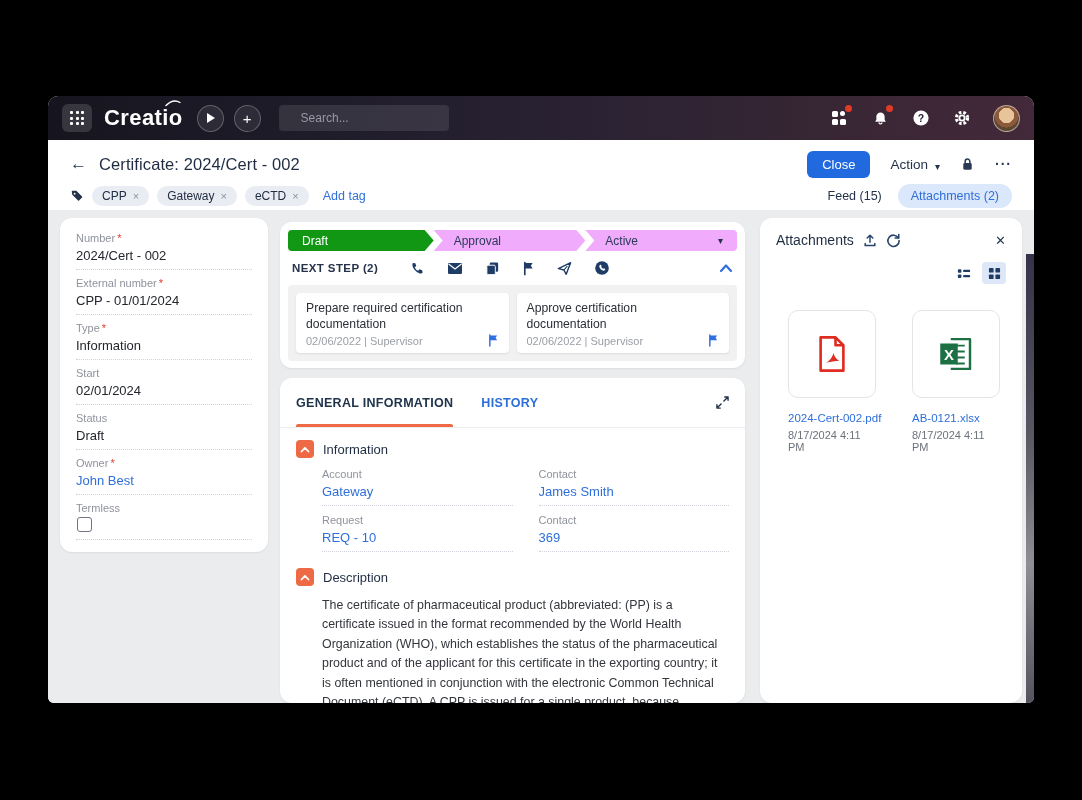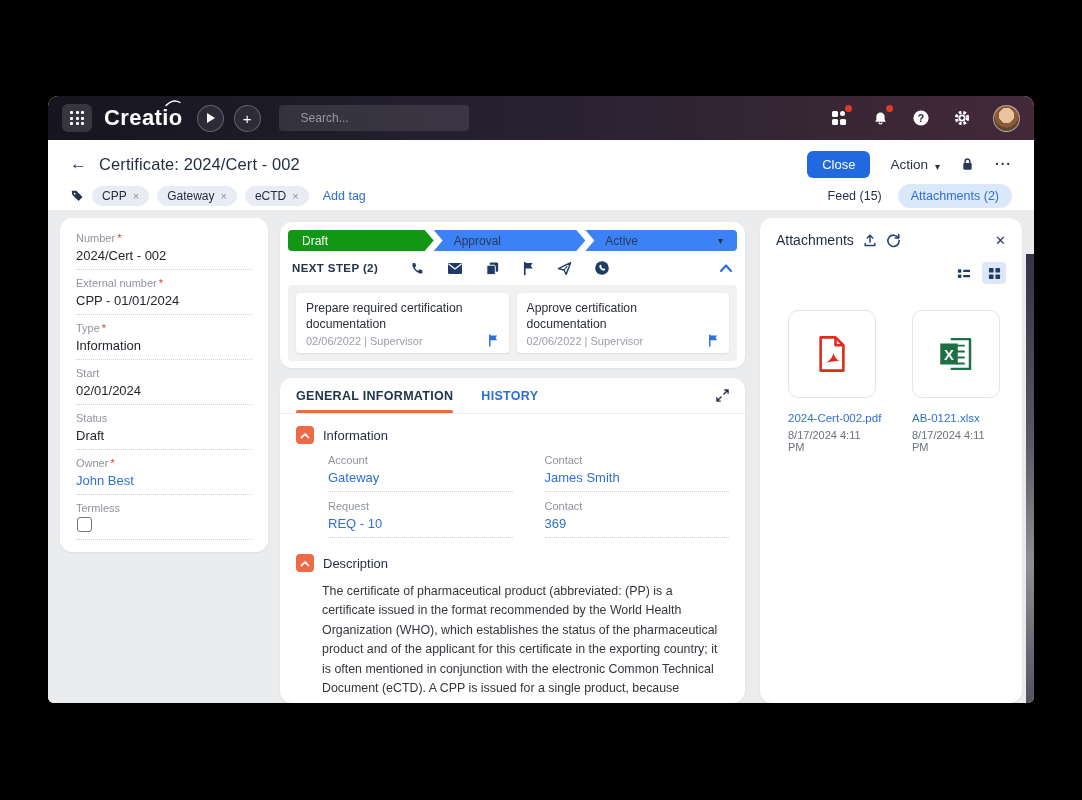--- a/index.html
+++ b/index.html
@@ -17,21 +17,21 @@
   .apps-btn { width:30px; height:28px; border:none; border-radius:6px; background:rgba(255,255,255,.14);
     display:grid; grid-template-columns:repeat(3,3px); grid-template-rows:repeat(3,3px); gap:2.5px;
     place-content:center; cursor:pointer; margin-right:12px; }
   .apps-btn i { width:3px; height:3px; background:#fff; border-radius:1px; }
   .logo { position:relative; font-size:22px; font-weight:600; letter-spacing:.4px; color:#fff; margin-right:14px;text-align:right; }
   .logo svg { position:absolute; right:2px; top:-5px; }
   .nav-circle { width:27px; height:27px; border-radius:50%; border:1px solid rgba(255,255,255,.25);
     background:rgba(255,255,255,.08); color:#fff; display:flex; align-items:center; justify-content:center;
     margin-right:10px; cursor:pointer; font-size:15px; line-height:1; }
   .play-tri { width:0; height:0; border-left:8px solid #fff; border-top:5px solid transparent; border-bottom:5px solid transparent; margin-left:2px; }
-  .search { width:190px; height:26px; background:rgba(255,255,255,.10); border-radius:4px;
+  .search { width:170px; height:26px; background:rgba(255,255,255,.10); border-radius:4px;
     display:flex; align-items:center; padding:0 16px; gap:6px; margin-left:8px; }
   .search input { flex:1; background:transparent; border:none; outline:none; color:#e7e5ec; font-size:12px; font-family:"Liberation Sans",sans-serif; }
   .search input::placeholder { color:#9a97a6; }
   .nav-right { margin-left:auto; display:flex; align-items:center; gap:21px; }
   .nav-ic { position:relative; background:none; border:none; color:#fff; cursor:pointer; display:flex; align-items:center; justify-content:center; width:20px; height:20px; }
   .red-dot { position:absolute; top:-3px; right:-3px; width:7px; height:7px; border-radius:50%; background:#e03b24; }
   .ws-grid { display:grid; grid-template-columns:6px 6px; grid-template-rows:6px 6px; gap:2px; }
   .ws-grid i { background:#fff; border-radius:1.5px; }
   .ws-grid i:nth-child(2){ border-radius:50%; width:5px; height:5px; }
   .avatar { width:27px; height:27px; border-radius:50%; border:1.5px solid rgba(255,255,255,.5);
@@ -72,54 +72,54 @@
   .fld-label { font-size:11px; color:#8f939c; display:block; margin-bottom:2px; }
   .fld.required .fld-label::after { content:"*"; color:#e23b2e; margin-left:2px; font-size:11px; }
   .fld-value { font-size:13px; color:#23262c; }
   .fld-value.link { color:#2e6fd9; cursor:pointer; }
   .checkbox { width:15px; height:15px; border:1.6px solid #6f7680; border-radius:3px; margin:3px 0 2px 1px; cursor:pointer; background:#fff; }
 
   
   .stage-card { left:232px; top:12px; width:465px; height:146px; padding:8px; }
   .stages { display:flex; height:21px; }
   .stage { flex:1; display:flex; align-items:center; font-size:12px; padding:0 14px; color:#2a3a55;
-    background:#3b82f6; cursor:pointer; }
+    background:#f0abfc; cursor:pointer; }
   .stage.s-first { background:#129714; color:#fff; border-radius:4px 0 0 4px;
     clip-path:polygon(0 0, calc(100% - 9px) 0, 100% 50%, calc(100% - 9px) 100%, 0 100%); }
   .stage.s-mid { clip-path:polygon(0 0, calc(100% - 9px) 0, 100% 50%, calc(100% - 9px) 100%, 0 100%, 9px 50%); padding-left:20px; }
   .stage.s-last { clip-path:polygon(0 0, 100% 0, 100% 100%, 0 100%, 9px 50%); border-radius:0 4px 4px 0;
     padding-left:20px; justify-content:space-between; }
   .stage .caret { font-size:10px; color:#25324a; }
   .nextstep-row { display:flex; align-items:center; height:34px; padding:0 4px; gap:22px; }
   .ns-label { font-size:11.5px; font-weight:700; letter-spacing:.4px; color:#25324a; margin-right:10px; }
   .ns-ic { background:none; border:none; cursor:pointer; color:#1f3c66; display:flex; align-items:center; }
   .ns-collapse { margin-left:auto; color:#2f6fe4; }
   .tasks-strip { background:#f1f1f2; border-radius:4px; padding:8px; display:flex; gap:8px; height:76px; }
   .task-card { background:#fff; border-radius:4px; width:50%; padding:8px 10px 6px; box-shadow:0 1px 2px rgba(30,35,50,.10);
     display:flex; flex-direction:column; cursor:pointer; }
   .task-title { font-size:12.2px; color:#2b2f36; line-height:1.3; }
   .task-foot { margin-top:auto; display:flex; align-items:center; justify-content:space-between; }
   .task-meta { font-size:11px; color:#9a9ea6; }
   .task-flag { color:#2f6fe4; display:flex; }
 
   
   .tab-card { left:232px; top:168px; width:465px; height:325px; overflow:hidden; }
-  .tabs { display:flex; align-items:center; height:36px; padding:0 16px; border-bottom:1px solid #ececee; gap:28px; }
+  .tabs { display:flex; align-items:center; height:50px; padding:0 16px; border-bottom:1px solid #ececee; gap:28px; }
   .tab { font-size:12.5px; font-weight:700; letter-spacing:.3px; cursor:pointer; color:#2d6fd9;
     height:100%; display:flex; align-items:center; position:relative; }
   .tab.active { color:#20344c; }
   .tab.active::after { content:""; position:absolute; left:0; right:0; bottom:0; height:3px; background:#ee6a45; border-radius:2px 2px 0 0; }
   .expand-btn { margin-left:auto; background:none; border:none; color:#25324a; cursor:pointer; display:flex; }
   .section { padding:12px 16px 4px; }
   .sec-head { display:flex; align-items:center; gap:9px; margin-bottom:10px; }
   .sec-chevron { width:18px; height:18px; border-radius:4px; background:#ee6a45; display:flex;
     align-items:center; justify-content:center; cursor:pointer; }
   .sec-title { font-size:13px; color:#1f2c42; }
   .info-grid { margin-left:26px; display:grid; grid-template-columns:1fr 1fr; column-gap:26px; row-gap:8px; }
-  .info-cell { border-bottom:1px dotted #cfd2d8; padding-bottom:5px;margin-left:6px; }
+  .info-cell { border-bottom:1px dotted #cfd2d8; padding-bottom:5px; }
   .info-label { font-size:11px; color:#8f939c; display:block; margin-bottom:2px; }
   .info-value { font-size:13px; color:#2e6fd9; cursor:pointer; }
   .desc-text { margin-left:26px; font-size:12.4px; color:#33363c; line-height:1.57; padding-right:4px; }
 
   
   .right-card { left:712px; top:8px; width:262px; height:485px; padding:14px 16px; }
   .att-head { display:flex; align-items:center; gap:9px; }
   .att-title { font-size:14px; font-weight:500; color:#1f2c42; }
   .att-ic { background:none; border:none; cursor:pointer; color:#25456e; display:flex; }
   .att-close { margin-left:auto; font-size:13px; color:#2a3a55; }

